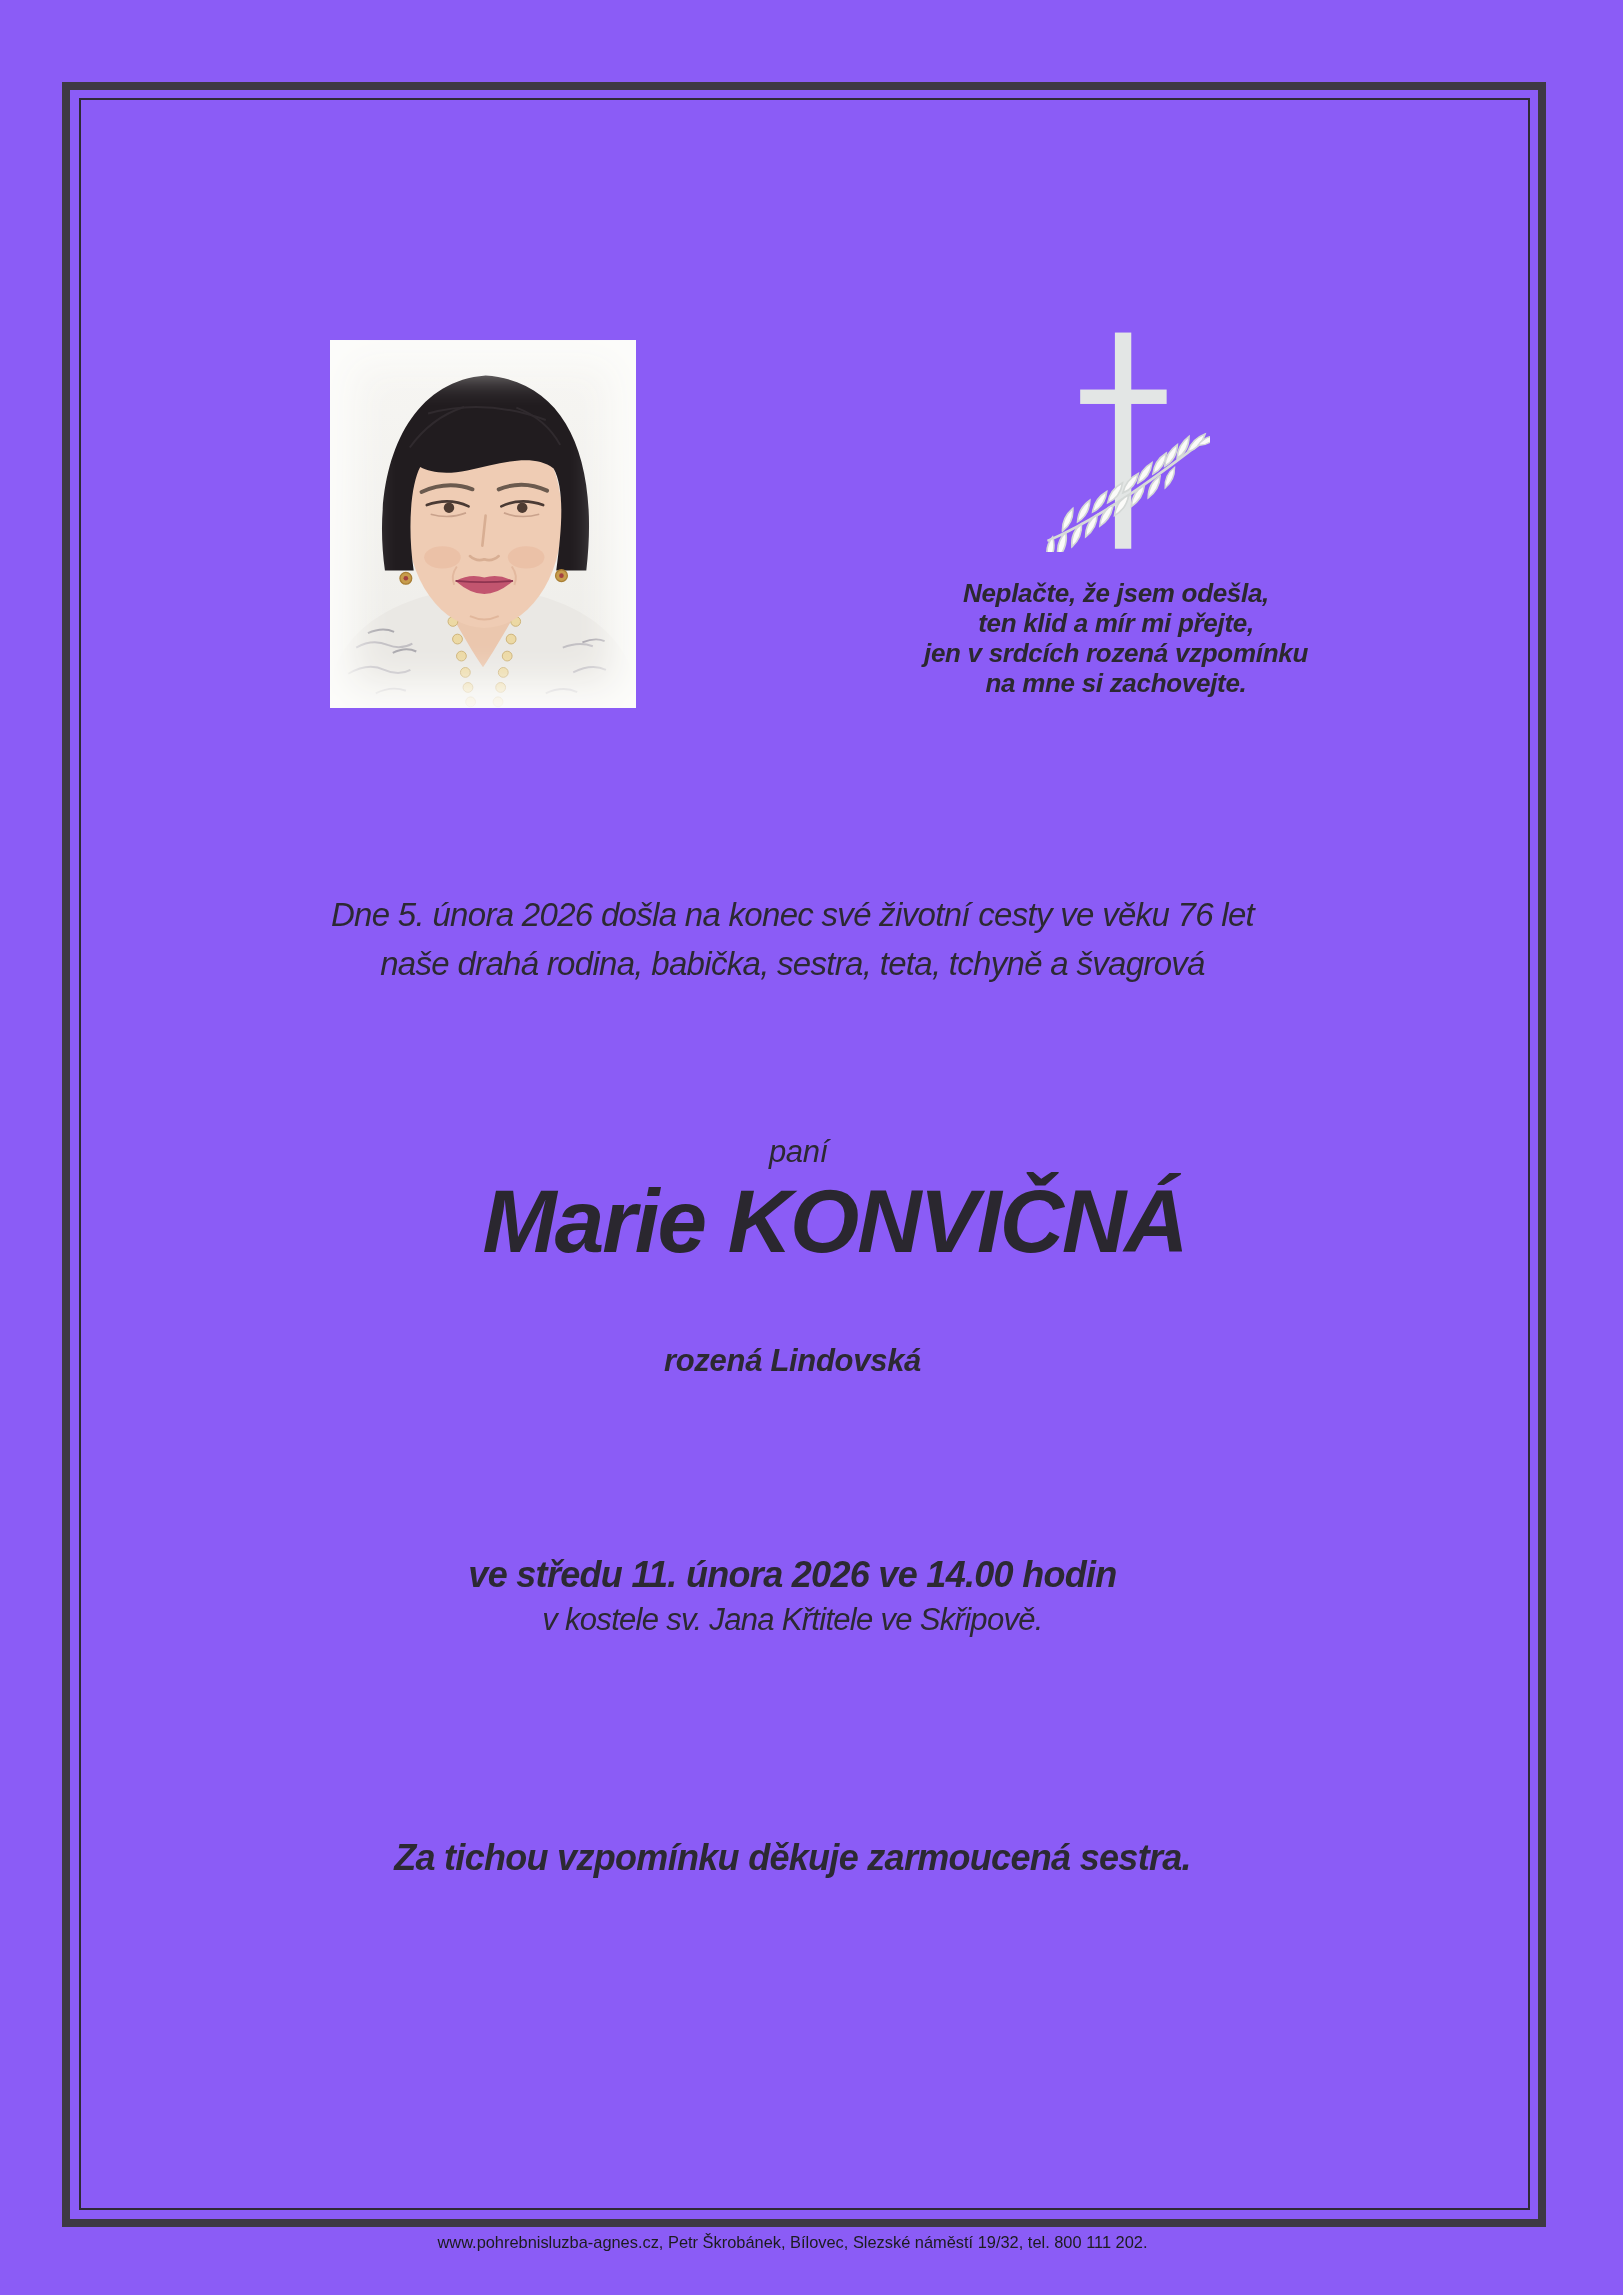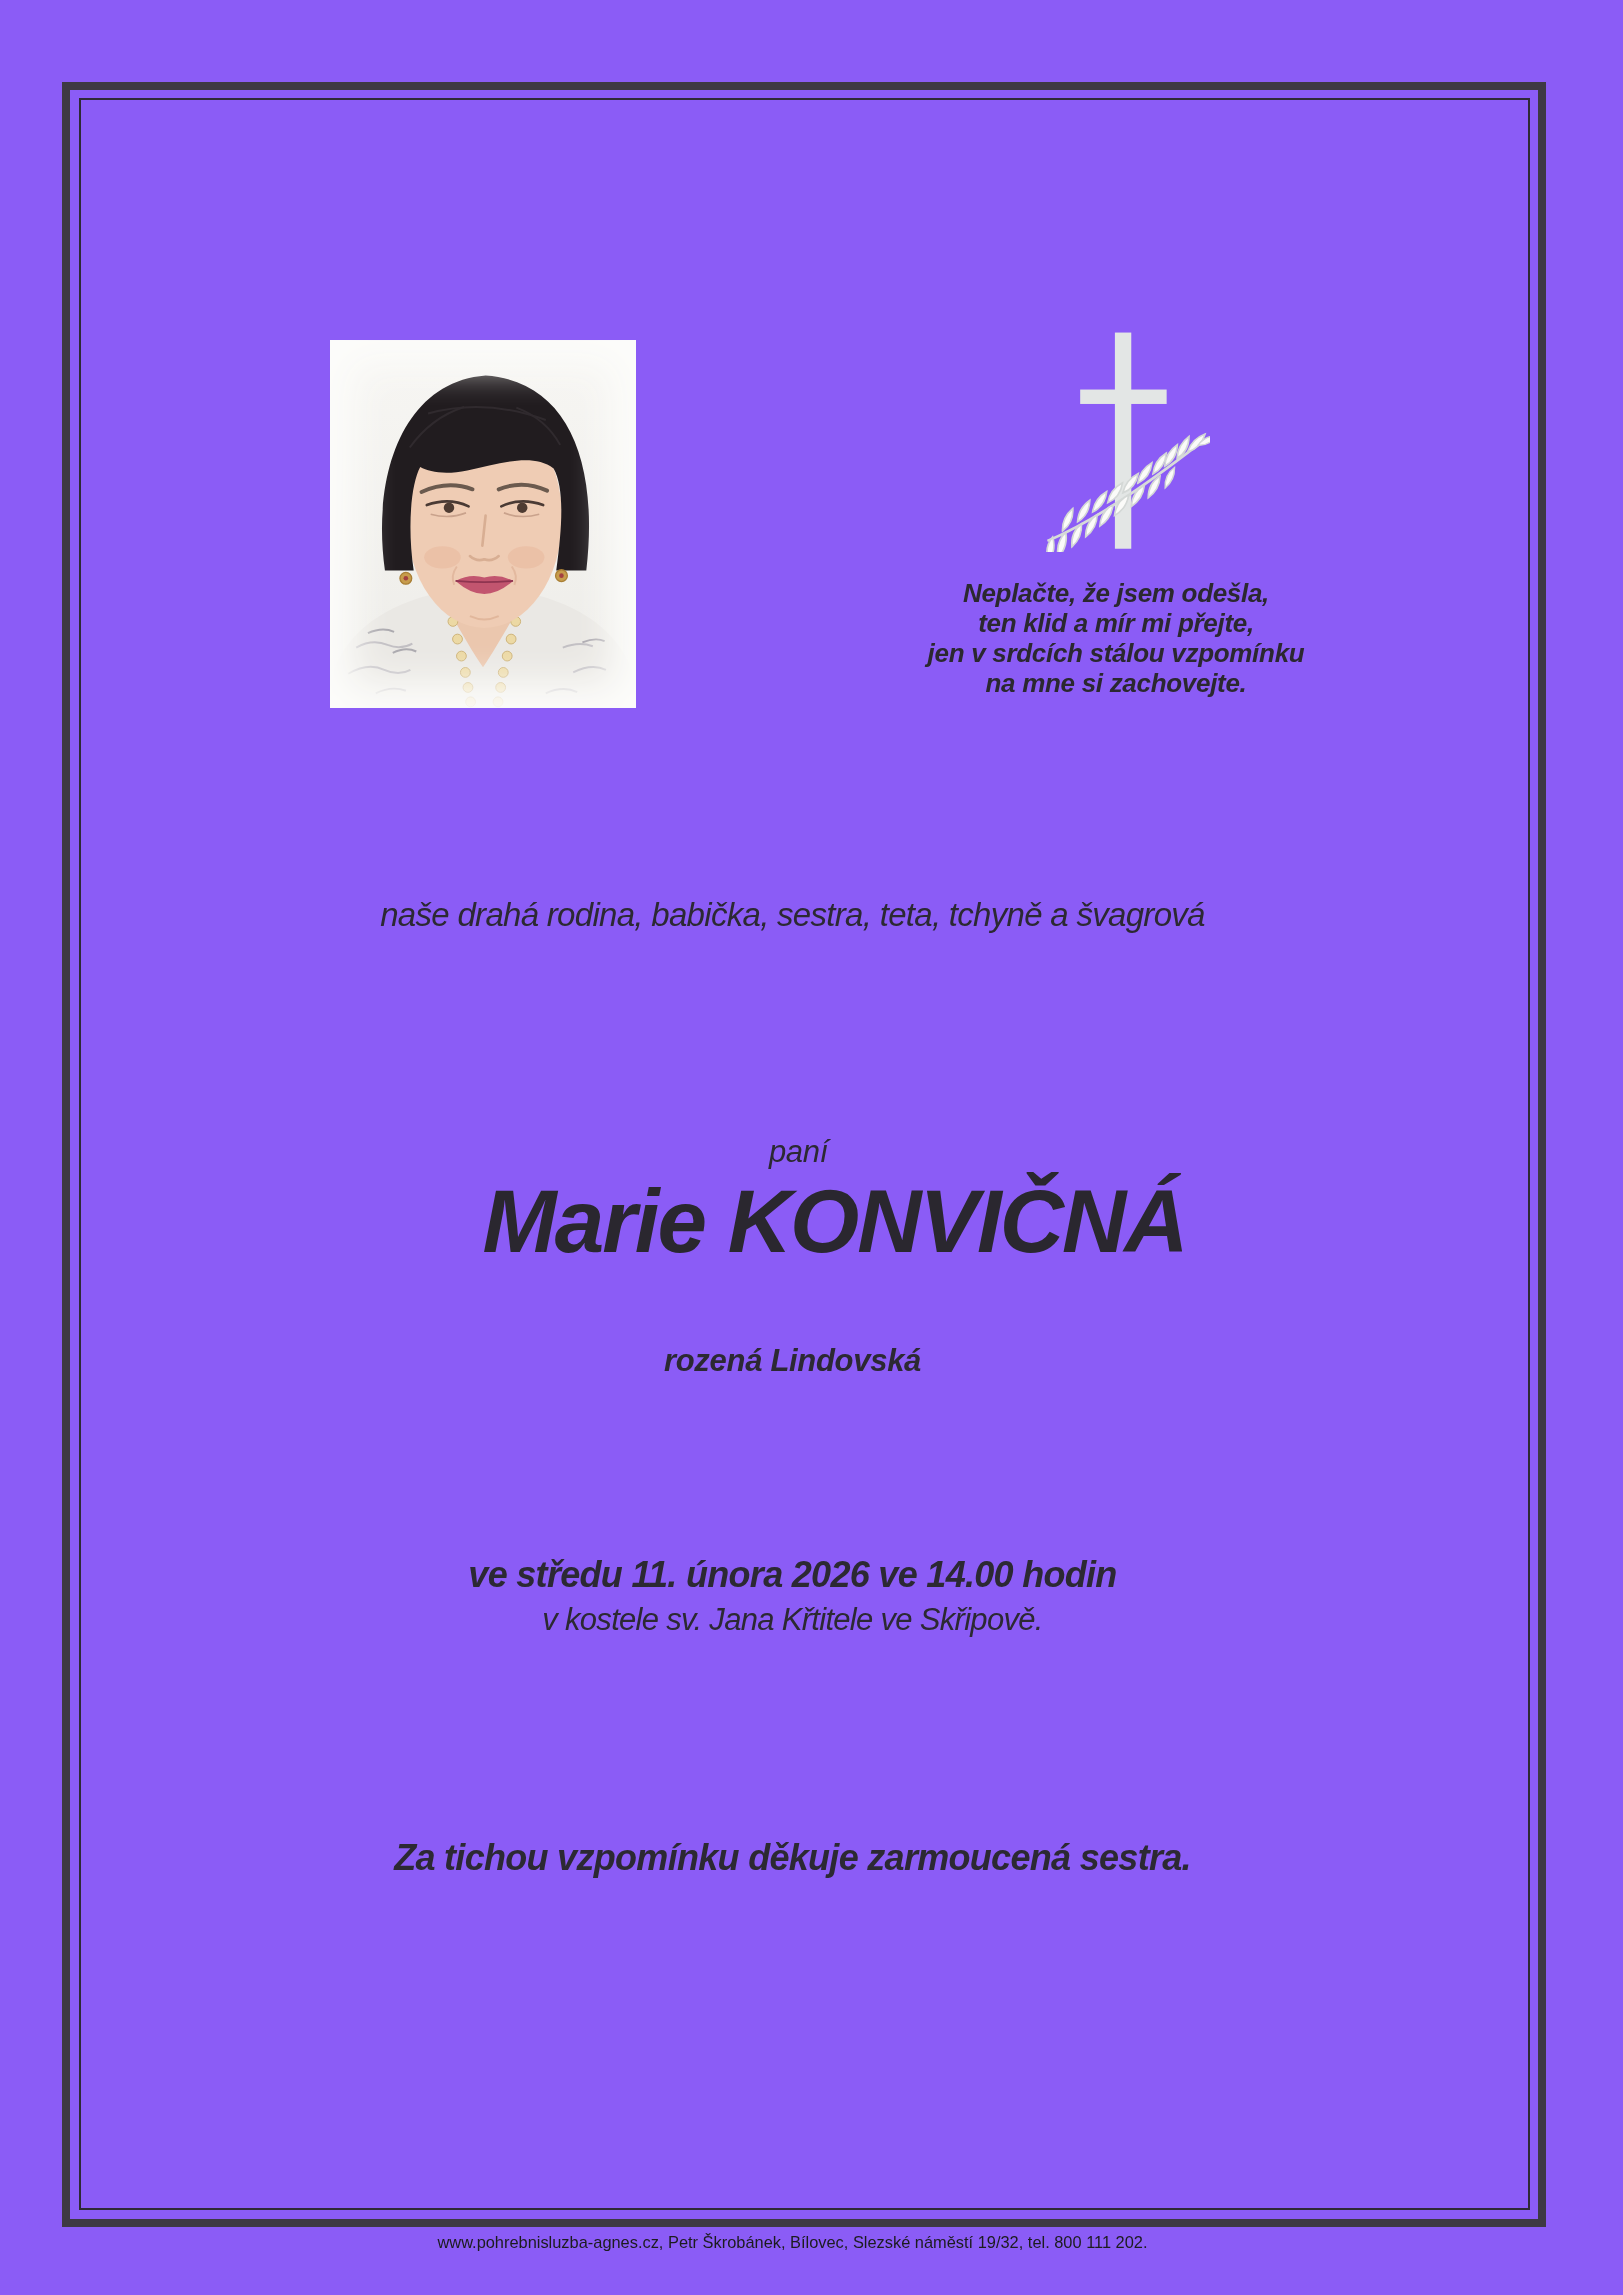--- a/index.html
+++ b/index.html
@@ -217,25 +217,26 @@
         <use href="#lf" transform="translate(150,243) rotate(207)"></use>
         <use href="#lf" transform="translate(174,229) rotate(204)"></use>
         <use href="#lf" transform="translate(196,216) rotate(200) scale(0.9)"></use>
       </g>
     </svg>
   </div>
 
   <div class="verse">
     <div>Neplačte, že jsem odešla,</div>
     <div>ten klid a mír mi přejte,</div>
-    <div>jen v srdcích stálou vzpomínku</div>
+    <div>jen v srdcích rozená vzpomínku</div>
     <div>na mne si zachovejte.</div>
   </div>
 
   <div class="centerband announcement">
+    <div>Dne 5. února 2026 došla na konec své životní cesty ve věku 76 let</div>
     <div>naše drahá rodina, babička, sestra, teta, tchyně a švagrová</div>
   </div>
 
   <div class="centerband title-pani">paní</div>
 
   <h1 class="centerband name">Marie KONVIČNÁ</h1>
 
   <div class="centerband maiden">rozená Lindovská</div>
 
   <div class="centerband farewell">

